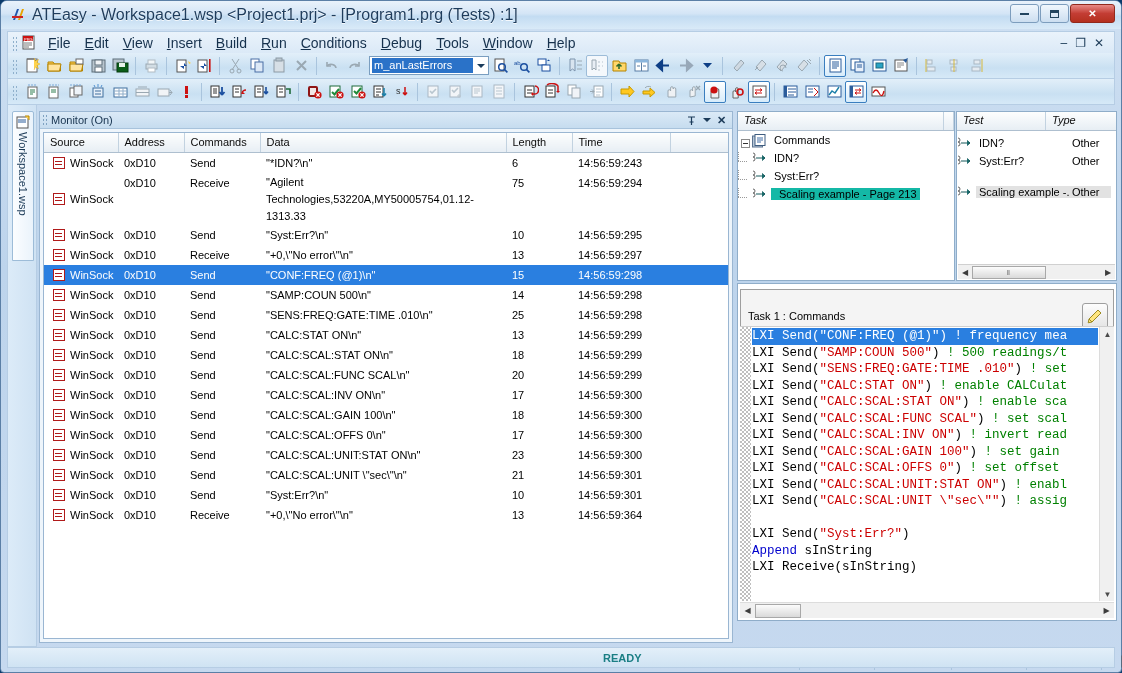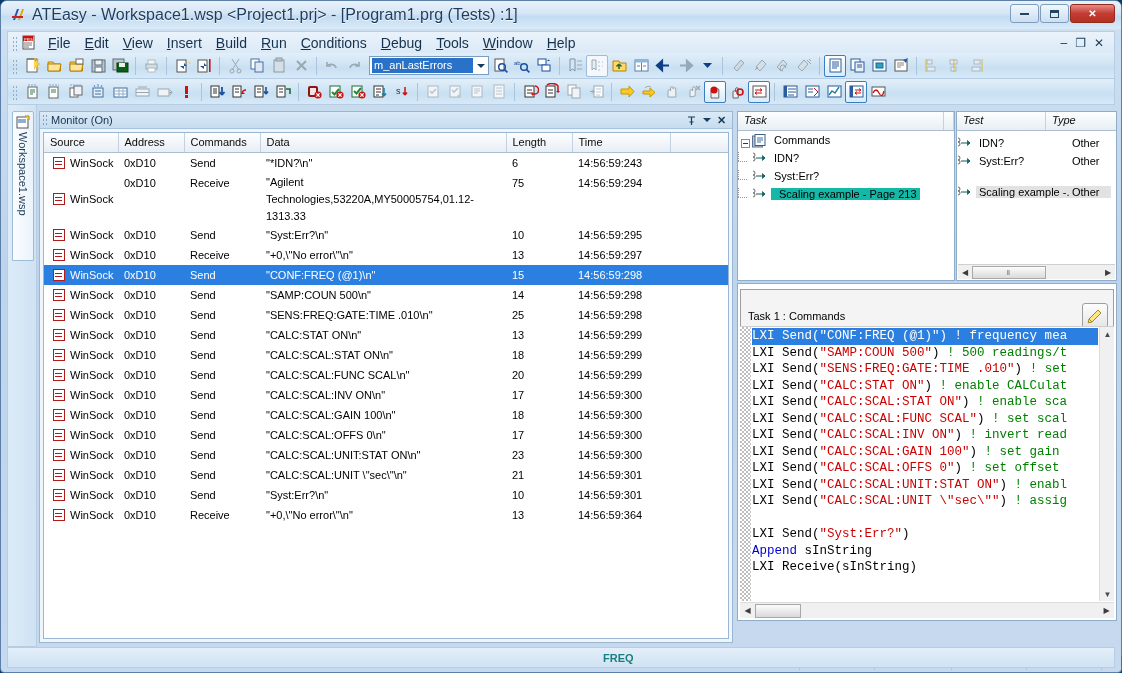--- a/index.html
+++ b/index.html
@@ -1327,15 +1327,15 @@
               <rect x="1" y="1" width="11" height="11" fill="#fff" stroke="#555"></rect>
               <path d="M3 5 h6 M9 5 l-2 -1.3 M9 5 l-2 1.3" stroke="#cc1111" fill="none"></path>
               <path d="M9 8 h-6 M3 8 l2 -1.3 M3 8 l2 1.3" stroke="#cc1111" fill="none"></path>
             </svg></span>
           <span>LXI.d...</span>
         </div>
       </div>
   </div>
 
   <div id="statusbar">
-    <div id="status-ready">FREQ</div>
+    <div id="status-ready">READY</div>
   </div>
 </div>
 
 </body></html>

